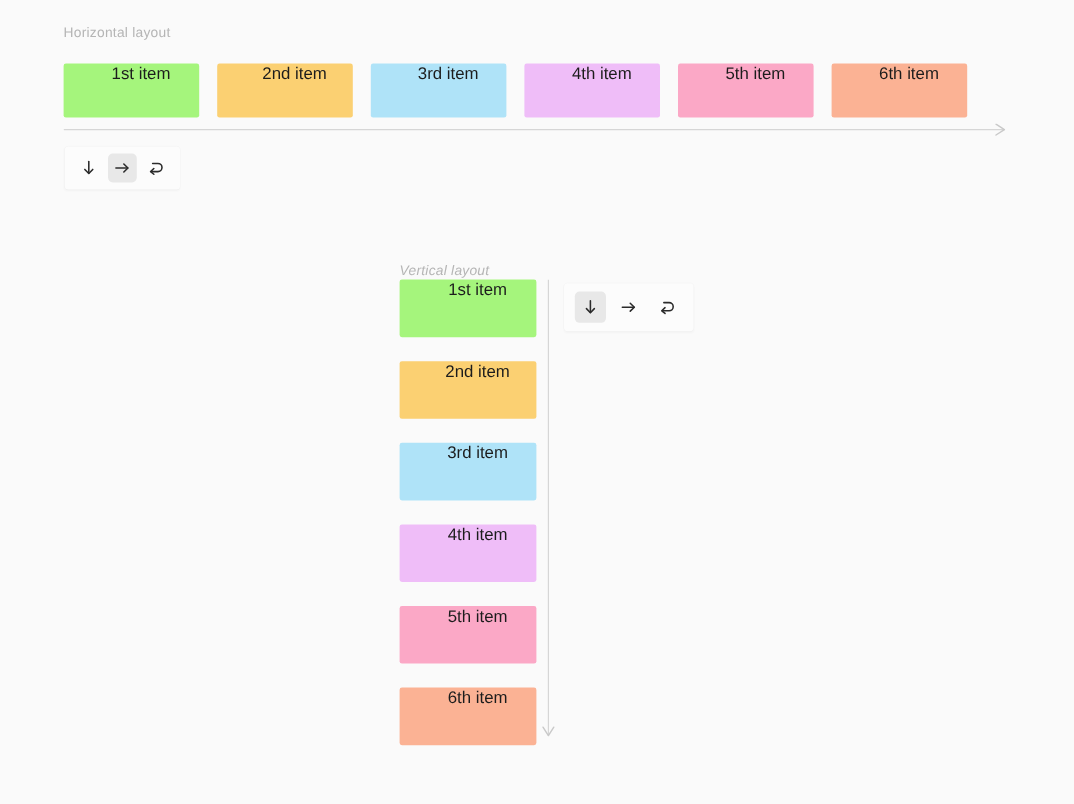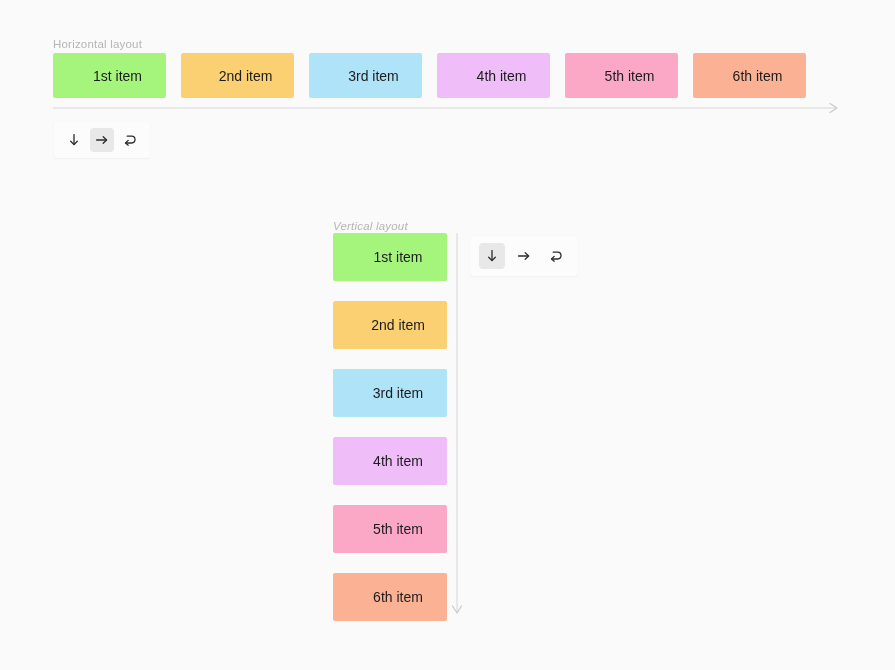--- a/index.html
+++ b/index.html
@@ -26,21 +26,21 @@
     color: #b5b5b5;
     letter-spacing: 0.2px;
     white-space: nowrap;
     user-select: none;
   }
 
   
   .item {
     box-sizing: border-box;
     display: flex;
-    align-items: center;
+    align-items: flex-start;
     justify-content: center;
     font-size: 14px;
     color: #1c1c1c;
     border-radius: 2px;
     white-space: nowrap;
     padding-left: 16px;
   }
 
   
   #horizontal-row {
@@ -142,21 +142,21 @@
     stroke-width: 1.3;
     stroke-linecap: round;
     stroke-linejoin: round;
   }
 </style>
 </head>
 <body>
 
 <div class="stage">
 
-  <div class="section-label" style="left:53px; top:38px;">Horizontal layout</div>
+  <div class="section-label" style="left:53px; top:22px;">Horizontal layout</div>
 
   <div id="horizontal-row">
       <div class="item" style="background: rgb(165, 245, 124);">
         <span>1st item</span>
       </div>
       <div class="item" style="background: rgb(251, 208, 114);">
         <span>2nd item</span>
       </div>
       <div class="item" style="background: rgb(175, 227, 248);">
         <span>3rd item</span>

